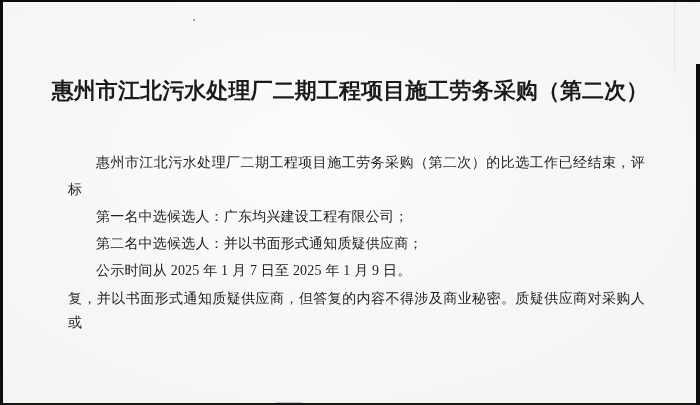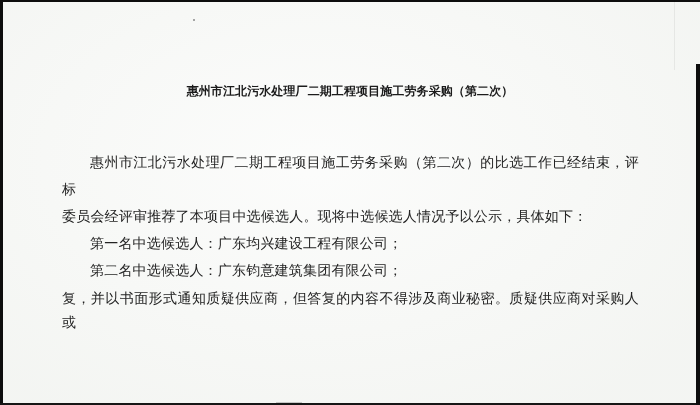--- a/index.html
+++ b/index.html
@@ -21,27 +21,27 @@
   .edge-top    { position: absolute; left: 0; top: 0; width: 700px; height: 2px; background: #0d0d0d; }
   .edge-bottom { position: absolute; left: 0; bottom: 0; width: 700px; height: 2px; background: #161616; }
   .edge-right  { position: absolute; right: 0; top: 64px; width: 4px; height: 341px; background: #0d0d0d; }
   .paper-edge-shadow { position: absolute; left: 674px; top: 0; width: 1px; height: 70px; background: rgba(0,0,0,0.06); }
   .speck  { position: absolute; left: 193px; top: 19px; width: 2px; height: 2px; background: #8a8a8a; border-radius: 50%; }
   .speck2 { position: absolute; left: 276px; top: 402px; width: 26px; height: 1px; background: rgba(60,60,60,0.25); }
 
   .title-block {
     position: absolute; left: 3px; top: 73px; width: 694px;
     text-align: center;
-    font-size: 12px; font-weight: bold;
+    font-size: 22px; font-weight: bold;
     line-height: 36px;
     color: #1b1b1b;
     letter-spacing: 0.1px;
   }
   .body-text {
-    position: absolute; left: 62px; width: 577px;
+    position: absolute; left: 68px; width: 577px;
     font-size: 14px;
     color: #232323;
     letter-spacing: 0.2px;
   }
   .part1 { top: 149px; line-height: 27px; }
   .part2 { top: 287px; line-height: 24.3px; }
   .line { white-space: nowrap; }
   .wrap { white-space: normal; }
   .indent { text-indent: 28px; }
   .just { white-space: normal; text-align: justify; text-align-last: justify; }
@@ -58,21 +58,21 @@
 <div class="paper-edge-shadow"></div>
 <div class="speck"></div>
 <div class="speck2"></div>
 
 <div class="title-block">
   <div>惠州市江北污水处理厂二期工程项目施工劳务采购（第二次）</div>
 </div>
 
 <div class="body-text part1">
   <div class="line just indent">惠州市江北污水处理厂二期工程项目施工劳务采购（第二次）的比选工作已经结束，评标</div>
-  <div class="line wrap">委员会经评审推荐了本项目中选候选人。现将中选候选人情况予以公示，具体如下：</div>
   <div class="line indent">第一名中选候选人：广东均兴建设工程有限公司；</div>
-  <div class="line indent">第二名中选候选人：广东钧意建筑集团有限公司；</div>
+  <div class="line indent">第二名中选候选人：并以书面形式通知质疑供应商；</div>
+  <div class="line indent">公示时间从 2025 年 1 月 7 日至 2025 年 1 月 9 日。</div>
 </div>
 
 <div class="body-text part2">
   <div class="line just">复，并以书面形式通知质疑供应商，但答复的内容不得涉及商业秘密。质疑供应商对采购人或</div>
 
 </div>
 
 </body></html>

